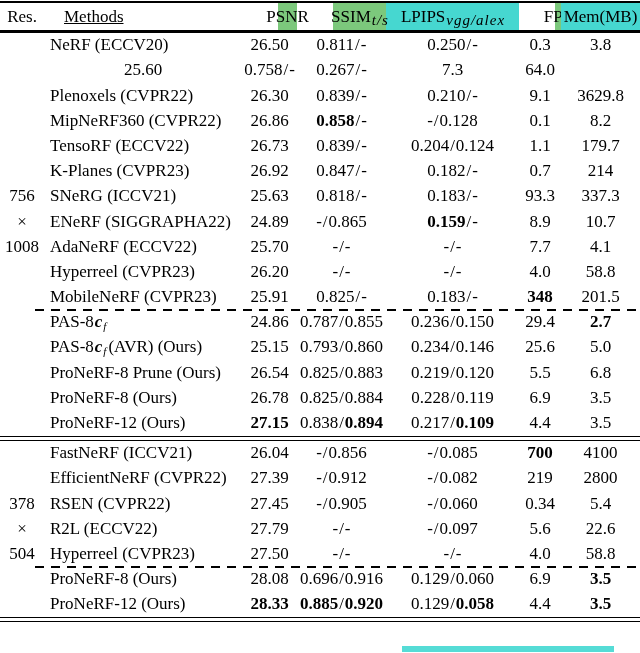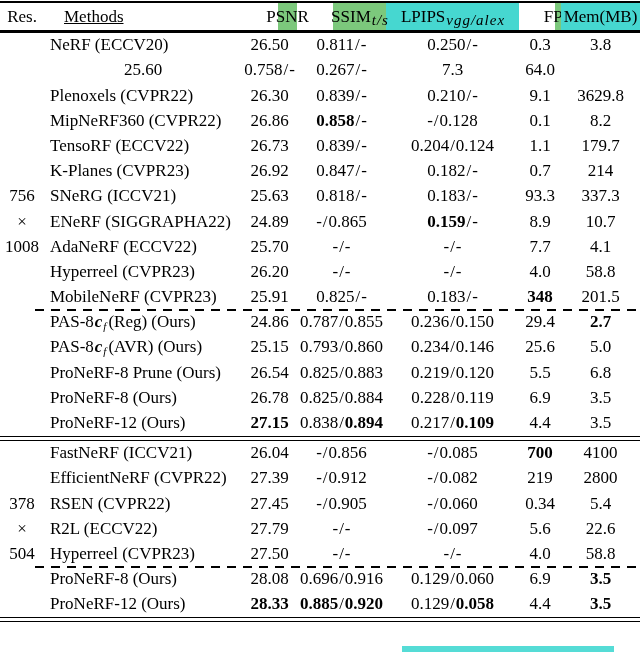--- a/index.html
+++ b/index.html
@@ -346,21 +346,20 @@
           <span>201.5</span>
         </div>
       </div>
       <div class="divider-dashed"></div>
       <div class="grid-row data-row">
         <div class="cell"></div>
         <div class="cell c-method">
           <span>PAS-8 </span>
           <span class="mathbf">c</span>
           <span class="msub">f</span>
-          <span> (Reg) (Ours)</span>
         </div>
         <div class="cell">
           <span>24.86</span>
         </div>
         <div class="cell">
           <span>0.787</span>
           <span class="sep"> / </span>
           <span>0.855</span>
         </div>
         <div class="cell">

